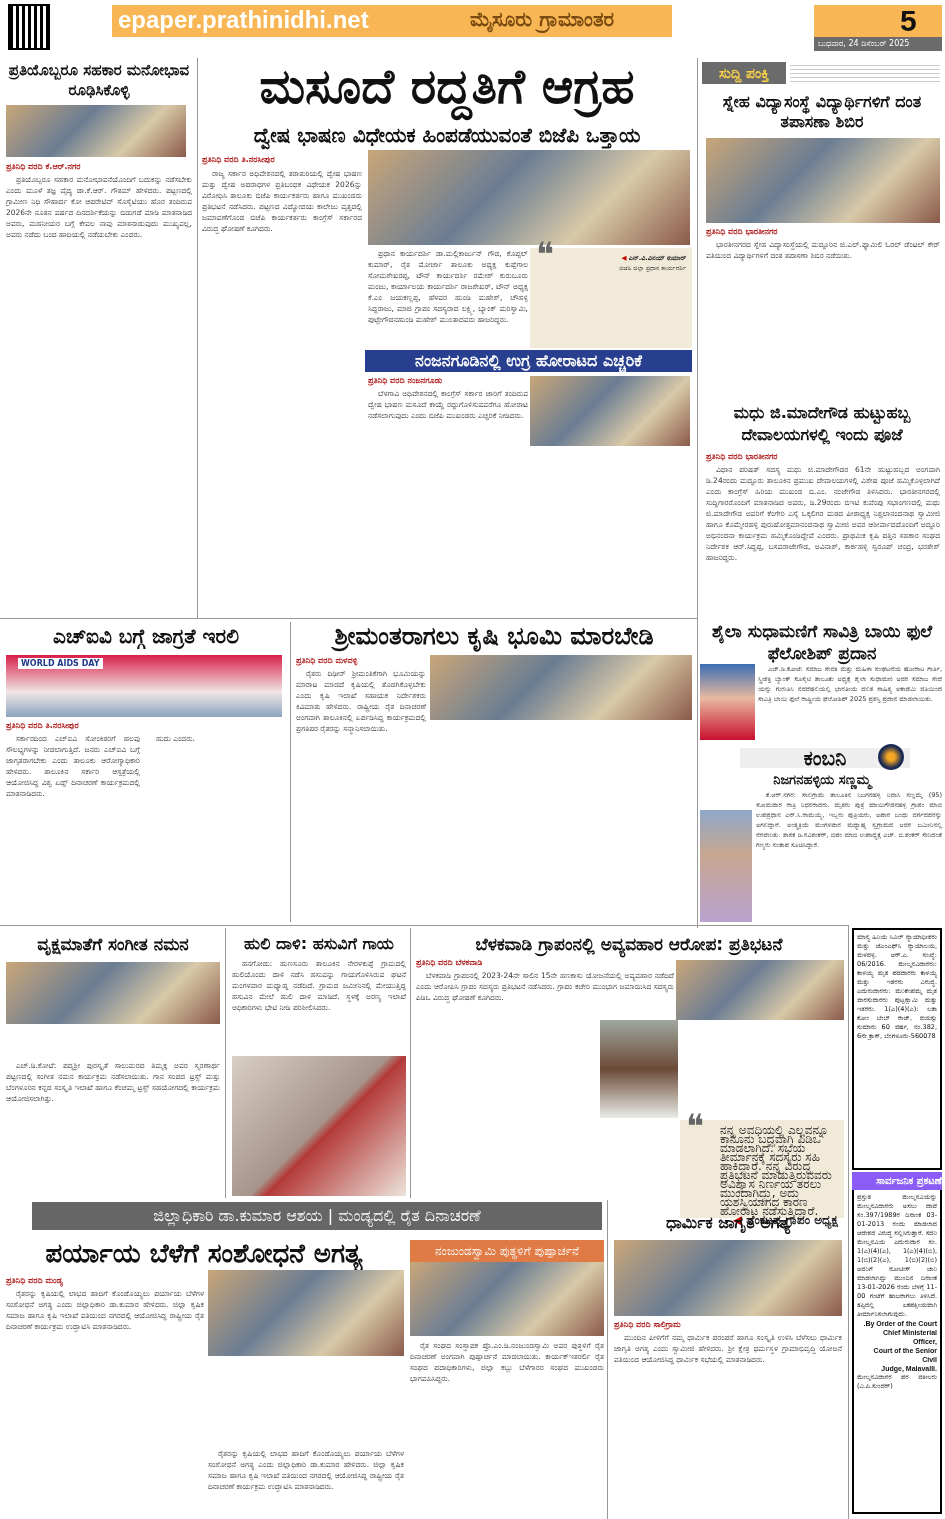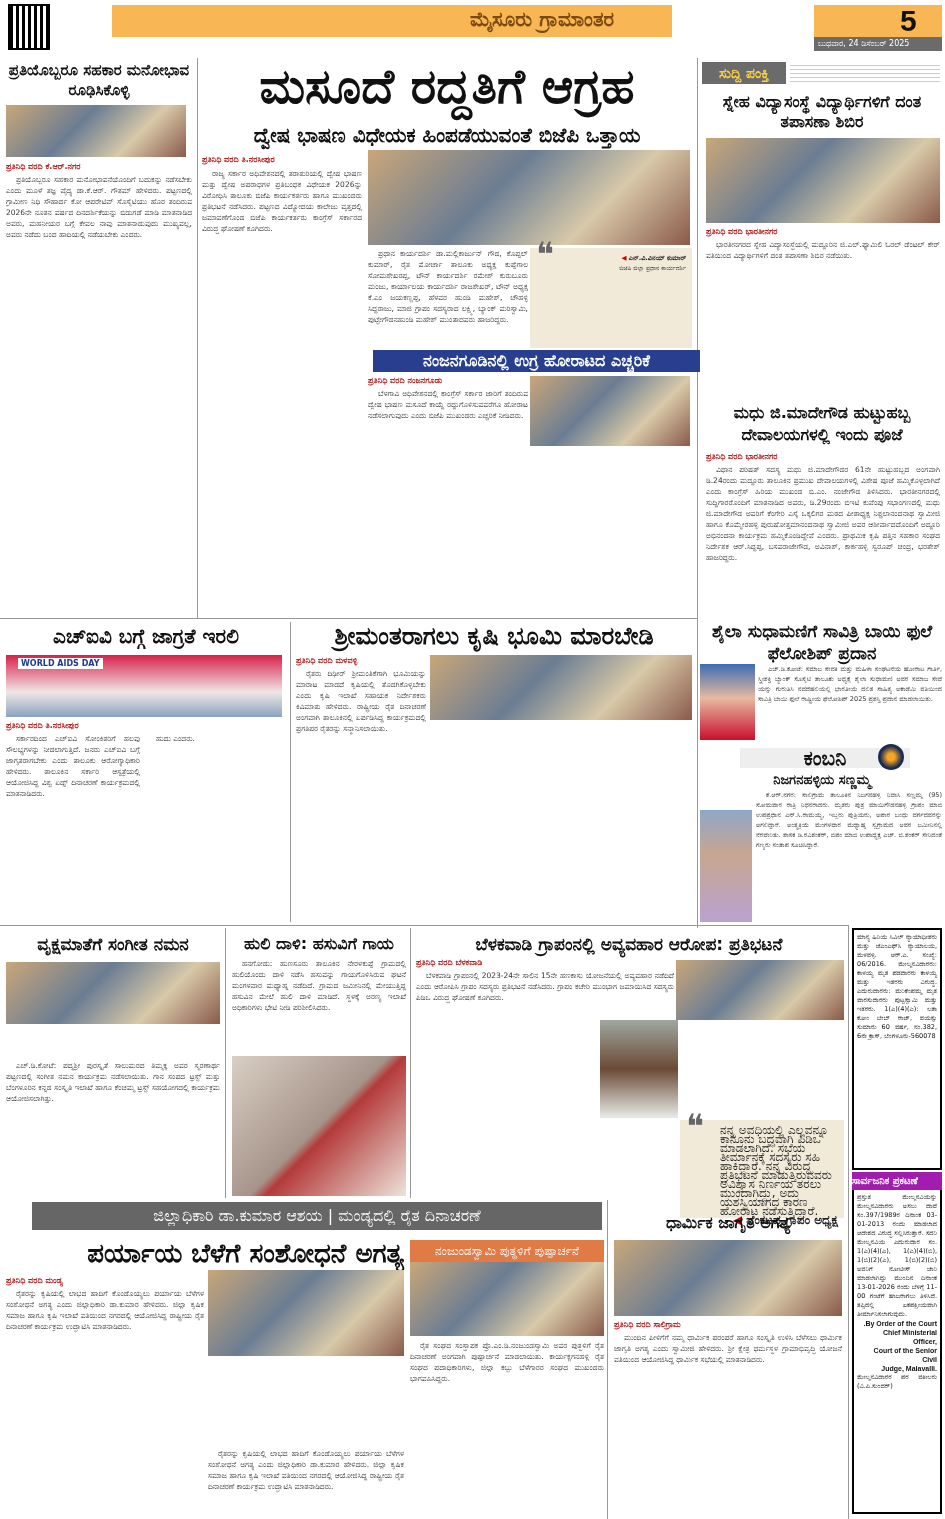--- a/index.html
+++ b/index.html
@@ -30,20 +30,21 @@
 .greyband{background:#666;color:#fff;text-align:center}
 .orangeband{background:#e07b46;color:#fff;text-align:center}
 .legal{border:2px solid #000;font-size:6.5px;line-height:9px;padding:3px;overflow:hidden;text-align:justify}
 </style>
 </head>
 <body>
 
 <div class="abs masthead">
   <div class="abs qr"></div>
   <div class="abs orangebar"></div>
+  <div class="abs site">epaper.prathinidhi.net</div>
   <div class="abs region">ಮೈಸೂರು ಗ್ರಾಮಾಂತರ</div>
   <div class="abs pagebox"></div>
   <div class="abs pageno">5</div>
   <div class="abs datebar">ಬುಧವಾರ, 24 ಡಿಸೆಂಬರ್ 2025</div>
 </div>
 
 <div class="abs vline" style="left:197px;top:58px;height:560px"></div>
 <div class="abs vline" style="left:697px;top:58px;height:870px"></div>
 <div class="abs hline" style="left:0;top:618px;width:697px"></div>
 <div class="abs vline" style="left:290px;top:622px;height:300px"></div>
@@ -67,21 +68,21 @@
     <p>ರಾಜ್ಯ ಸರ್ಕಾರ ಅಧಿವೇಶನದಲ್ಲಿ ತರಾತುರಿಯಲ್ಲಿ ದ್ವೇಷ ಭಾಷಣ ಮತ್ತು ದ್ವೇಷ ಅಪರಾಧಗಳ ಪ್ರತಿಬಂಧಕ ವಿಧೇಯಕ 2026ನ್ನು ವಿರೋಧಿಸಿ ತಾಲೂಕು ಬಿಜೆಪಿ ಕಾರ್ಯಕರ್ತರು ಹಾಗೂ ಮುಖಂಡರು ಪ್ರತಿಭಟನೆ ನಡೆಸಿದರು. ಪಟ್ಟಣದ ವಿದ್ಯೋದಯ ಕಾಲೇಜು ವೃತ್ತದಲ್ಲಿ ಜಮಾವಣೆಗೊಂಡ ಬಿಜೆಪಿ ಕಾರ್ಯಕರ್ತರು ಕಾಂಗ್ರೆಸ್ ಸರ್ಕಾರದ ವಿರುದ್ಧ ಘೋಷಣೆ ಕೂಗಿದರು.</p>
   </div>
 <div class="abs photo" style="left:368px;top:150px;width:322px;height:95px"></div>
 <div class="abs body" style="left:368px;top:248px;width:160px;height:82px">
     <p>ಪ್ರಧಾನ ಕಾರ್ಯದರ್ಶಿ ಡಾ.ಮಲ್ಲಿಕಾರ್ಜುನ್ ಗೌಡ, ಕೊಪ್ಪಲ್ ಕುಮಾರ್, ರೈತ ಮೋರ್ಚಾ ತಾಲೂಕು ಅಧ್ಯಕ್ಷ ಕುಪ್ಪೆಗಾಲ ಸೋಮಶೇಖರಪ್ಪ, ಟೌನ್ ಕಾರ್ಯದರ್ಶಿ ರಮೇಶ್ ಕುರುಬೂರು ಮಂಜು, ಕಾರ್ಯಾಲಯ ಕಾರ್ಯದರ್ಶಿ ರಾಜಶೇಖರ್, ಟೌನ್ ಅಧ್ಯಕ್ಷ ಕೆ.ಎಂ ಜಯಕಣ್ಣಪ್ಪ, ಹೆಳವರ ಹುಂಡಿ ಮಹೇಶ್, ಚೌಹಳ್ಳಿ ಸಿದ್ದರಾಜು, ಮಾಜಿ ಗ್ರಾಪಂ ಸದಸ್ಯರಾದ ಲಕ್ಷ್ಮಿ, ಬ್ಯಾಂಕ್ ಮರಿಸ್ವಾಮಿ, ಪುಟ್ಟೇಗೌಡನಹುಂಡಿ ಮಹೇಶ್ ಮುಂತಾದವರು ಹಾಜರಿದ್ದರು.</p>
   </div>
 <div class="abs quote" style="left:530px;top:248px;width:162px;height:100px;font-size:6.5px;line-height:9px">
   <div class="auth">ಎನ್.ವಿ.ವಿನಯ್ ಕುಮಾರ್</div>
   <div style="text-align:right;font-size:6px">ಬಿಜೆಪಿ ಜಿಲ್ಲಾ ಪ್ರಧಾನ ಕಾರ್ಯದರ್ಶಿ</div>
 </div>
-<div class="abs bluebar" style="left:373px;top:350px;width:327px;height:22px;font-size:16px;line-height:22px">ನಂಜನಗೂಡಿನಲ್ಲಿ ಉಗ್ರ ಹೋರಾಟದ ಎಚ್ಚರಿಕೆ</div>
+<div class="abs bluebar" style="left:365px;top:350px;width:327px;height:22px;font-size:16px;line-height:22px">ನಂಜನಗೂಡಿನಲ್ಲಿ ಉಗ್ರ ಹೋರಾಟದ ಎಚ್ಚರಿಕೆ</div>
 <div class="abs byline" style="left:368px;top:376px">ಪ್ರತಿನಿಧಿ ವರದಿ ನಂಜನಗೂಡು</div>
 <div class="abs body" style="left:368px;top:388px;width:160px;height:226px">
     <p>ಬೆಳಗಾವಿ ಅಧಿವೇಶನದಲ್ಲಿ ಕಾಂಗ್ರೆಸ್ ಸರ್ಕಾರ ಜಾರಿಗೆ ತಂದಿರುವ ದ್ವೇಷ ಭಾಷಣ ಮಸೂದೆ ಕಾಯ್ದೆ ರದ್ದುಗೊಳಿಸುವವರೆಗೂ ಹೋರಾಟ ನಡೆಸಲಾಗುವುದು ಎಂದು ಬಿಜೆಪಿ ಮುಖಂಡರು ಎಚ್ಚರಿಕೆ ನೀಡಿದರು.</p>
   </div>
 <div class="abs photo" style="left:530px;top:376px;width:160px;height:70px"></div>
 
 <div class="abs" style="left:702px;top:62px;width:84px;height:22px;background:#6b6b6b;color:#f8d04a;font-size:14px;font-weight:bold;text-align:center;line-height:22px">ಸುದ್ದಿ ಪಂಕ್ತಿ</div>
 <div class="abs" style="left:790px;top:62px;width:150px;height:22px;background:repeating-linear-gradient(#fff 0 3px,#ccc 3px 4px)"></div>
 <div class="abs hd" style="left:702px;top:92px;width:240px;font-size:16px;line-height:20px">ಸ್ನೇಹ ವಿದ್ಯಾಸಂಸ್ಥೆ ವಿದ್ಯಾರ್ಥಿಗಳಿಗೆ ದಂತ ತಪಾಸಣಾ ಶಿಬಿರ</div>
 <div class="abs photo" style="left:706px;top:138px;width:234px;height:85px"></div>
@@ -145,46 +146,46 @@
 <div class="abs photo" style="left:676px;top:960px;width:168px;height:60px"></div>
 <div class="abs photo" style="left:600px;top:1020px;width:78px;height:98px;background:linear-gradient(#9fa7a0,#6b4a36 50%,#e9ebe8)"></div>
 <div class="abs quote" style="left:680px;top:1020px;width:164px;height:98px;font-size:12px;line-height:9px">
   <div>ನನ್ನ ಅವಧಿಯಲ್ಲಿ ಎಲ್ಲವನ್ನೂ ಕಾನೂನು ಬದ್ಧವಾಗಿ ಪಿಡಿಒ ಮಾಡಲಾಗಿದೆ. ಸಭೆಯ ತೀರ್ಮಾನಕ್ಕೆ ಸದಸ್ಯರು ಸಹಿ ಹಾಕಿದ್ದಾರೆ. ನನ್ನ ವಿರುದ್ಧ ಪ್ರತಿಭಟನೆ ಮಾಡುತ್ತಿರುವವರು ಅವಿಶ್ವಾಸ ನಿರ್ಣಯ ತರಲು ಮುಂದಾಗಿದ್ದು, ಅದು ಯಶಸ್ವಿಯಾಗದ ಕಾರಣ ಹೋರಾಟ ನಡೆಸುತ್ತಿದ್ದಾರೆ.</div>
   <div class="auth">ವೆಂಕಟಪ್ಪ ಗ್ರಾಪಂ ಅಧ್ಯಕ್ಷ</div>
 </div>
 
 <div class="abs legal" style="left:852px;top:928px;width:90px;height:242px">
   <div>ಮಾನ್ಯ ಹಿರಿಯ ಸಿವಿಲ್ ನ್ಯಾಯಾಧೀಶರು ಮತ್ತು ಜೆಎಂಎಫ್‌ಸಿ ನ್ಯಾಯಾಲಯ, ಮಳವಳ್ಳಿ. ಆರ್.ಎ. ಸಂಖ್ಯೆ: 06/2016. ಮೇಲ್ಮನವಿದಾರರು: ಕಾಳಯ್ಯ ಮೃತ ಪಡದಾರರು ಕಾಳಯ್ಯ ಮತ್ತು ಇತರರು ವಿರುದ್ಧ. ಎದುರುದಾರರು: ಮರಿಕೆಂಪಮ್ಮ ಮೃತ ವಾರಸುದಾರರು ಪುಟ್ಟಸ್ವಾಮಿ ಮತ್ತು ಇತರರು. 1(ಎ)(4)(ಎ): ಲತಾ ಕೋಂ ಬೇಬ್ ರಾಜ್, ವಯಸ್ಸು ಸುಮಾರು 60 ವರ್ಷ, ನಂ.382, 6ನೇ ಕ್ರಾಸ್, ಬೆಂಗಳೂರು-560078</div>
 </div>
-<div class="abs" style="left:852px;top:1172px;width:90px;height:18px;background:#a21caf;color:#fff;font-size:10px;font-weight:bold;text-align:left;line-height:18px">ಸಾರ್ವಜನಿಕ ಪ್ರಕಟಣೆ</div>
+<div class="abs" style="left:852px;top:1172px;width:90px;height:18px;background:#8b5cf6;color:#fff;font-size:10px;font-weight:bold;text-align:right;line-height:18px">ಸಾರ್ವಜನಿಕ ಪ್ರಕಟಣೆ</div>
 <div class="abs legal" style="left:852px;top:1190px;width:90px;height:324px;border-top:none">
   <div>ಪ್ರಸ್ತುತ ಮೇಲ್ಮನವಿಯನ್ನು ಮೇಲ್ಮನವಿದಾರರು ಅಸಲು ದಾವೆ ಸಂ.397/1989ರ ದಿನಾಂಕ 03-01-2013 ರಂದು ಮಾಡಲಾದ ಆದೇಶದ ವಿರುದ್ಧ ಸಲ್ಲಿಸಿರುತ್ತಾರೆ. ಸದರಿ ಮೇಲ್ಮನವಿಯ ಎದುರುದಾರ ಸಂ. 1(ಎ)(4)(ಎ), 1(ಎ)(4)(ಬಿ), 1(ಬಿ)(2)(ಎ), 1(ಬಿ)(2)(ಬಿ) ಅವರಿಗೆ ನೋಟೀಸ್ ಜಾರಿ ಮಾಡಲಾಗಿದ್ದು ಮುಂದಿನ ದಿನಾಂಕ 13-01-2026 ರಂದು ಬೆಳಿಗ್ಗೆ 11-00 ಗಂಟೆಗೆ ಹಾಜರಾಗಲು ತಿಳಿಸಿದೆ. ತಪ್ಪಿದಲ್ಲಿ ಏಕಪಕ್ಷೀಯವಾಗಿ ತೀರ್ಮಾನಿಸಲಾಗುವುದು.</div>
   <div style="text-align:right;font-weight:bold;font-family:'Liberation Sans',sans-serif;font-size:7px">.By Order of the Court</div>
   <div style="text-align:right;font-weight:bold;font-family:'Liberation Sans',sans-serif;font-size:7px">Chief Ministerial Officer,</div>
   <div style="text-align:right;font-weight:bold;font-family:'Liberation Sans',sans-serif;font-size:7px">Court of the Senior Civil</div>
   <div style="text-align:right;font-weight:bold;font-family:'Liberation Sans',sans-serif;font-size:7px">Judge, Malavalli.</div>
   <div>ಮೇಲ್ಮನವಿದಾರರ ಪರ ವಕೀಲರು (ವಿ.ಪಿ.ಸುಂದರ್)</div>
 </div>
 
 <div class="abs greyband" style="left:32px;top:1202px;width:570px;height:28px;font-size:16px;line-height:28px">ಜಿಲ್ಲಾಧಿಕಾರಿ ಡಾ.ಕುಮಾರ ಆಶಯ | ಮಂಡ್ಯದಲ್ಲಿ ರೈತ ದಿನಾಚರಣೆ</div>
-<div class="abs hd" style="left:4px;top:1234px;width:400px;font-size:26px;line-height:38px;text-align:right">ಪರ್ಯಾಯ ಬೆಳೆಗೆ ಸಂಶೋಧನೆ ಅಗತ್ಯ</div>
+<div class="abs hd" style="left:4px;top:1234px;width:400px;font-size:26px;line-height:38px;text-align:center">ಪರ್ಯಾಯ ಬೆಳೆಗೆ ಸಂಶೋಧನೆ ಅಗತ್ಯ</div>
 <div class="abs byline" style="left:6px;top:1276px">ಪ್ರತಿನಿಧಿ ವರದಿ ಮಂಡ್ಯ</div>
 <div class="abs body" style="left:6px;top:1288px;width:198px;height:226px">
     <p>ರೈತರನ್ನು ಕೃಷಿಯಲ್ಲಿ ಲಾಭದ ಹಾದಿಗೆ ಕೊಂಡೊಯ್ಯಲು ಪರ್ಯಾಯ ಬೆಳೆಗಳ ಸಂಶೋಧನೆ ಅಗತ್ಯ ಎಂದು ಜಿಲ್ಲಾಧಿಕಾರಿ ಡಾ.ಕುಮಾರ ಹೇಳಿದರು. ಜಿಲ್ಲಾ ಕೃಷಿಕ ಸಮಾಜ ಹಾಗೂ ಕೃಷಿ ಇಲಾಖೆ ವತಿಯಿಂದ ನಗರದಲ್ಲಿ ಆಯೋಜಿಸಿದ್ದ ರಾಷ್ಟ್ರೀಯ ರೈತ ದಿನಾಚರಣೆ ಕಾರ್ಯಕ್ರಮ ಉದ್ಘಾಟಿಸಿ ಮಾತನಾಡಿದರು.</p>
   </div>
 <div class="abs photo" style="left:208px;top:1270px;width:196px;height:86px"></div>
 
 <div class="abs body" style="left:208px;top:1448px;width:196px;height:66px">
     <p>ರೈತರನ್ನು ಕೃಷಿಯಲ್ಲಿ ಲಾಭದ ಹಾದಿಗೆ ಕೊಂಡೊಯ್ಯಲು ಪರ್ಯಾಯ ಬೆಳೆಗಳ ಸಂಶೋಧನೆ ಅಗತ್ಯ ಎಂದು ಜಿಲ್ಲಾಧಿಕಾರಿ ಡಾ.ಕುಮಾರ ಹೇಳಿದರು. ಜಿಲ್ಲಾ ಕೃಷಿಕ ಸಮಾಜ ಹಾಗೂ ಕೃಷಿ ಇಲಾಖೆ ವತಿಯಿಂದ ನಗರದಲ್ಲಿ ಆಯೋಜಿಸಿದ್ದ ರಾಷ್ಟ್ರೀಯ ರೈತ ದಿನಾಚರಣೆ ಕಾರ್ಯಕ್ರಮ ಉದ್ಘಾಟಿಸಿ ಮಾತನಾಡಿದರು.</p>
   </div>
 
 <div class="abs orangeband" style="left:410px;top:1240px;width:194px;height:22px;font-size:12px;line-height:22px">ನಂಜುಂಡಸ್ವಾಮಿ ಪುತ್ಥಳಿಗೆ ಪುಷ್ಪಾರ್ಚನೆ</div>
 <div class="abs photo" style="left:410px;top:1262px;width:194px;height:74px"></div>
 <div class="abs body" style="left:410px;top:1340px;width:194px;height:174px">
-    <p>ರೈತ ಸಂಘದ ಸಂಸ್ಥಾಪಕ ಪ್ರೊ.ಎಂ.ಡಿ.ನಂಜುಂಡಸ್ವಾಮಿ ಅವರ ಪುತ್ಥಳಿಗೆ ರೈತ ದಿನಾಚರಣೆ ಅಂಗವಾಗಿ ಪುಷ್ಪಾರ್ಚನೆ ಮಾಡಲಾಯಿತು. ಕಾರ್ಯಕ್ಜಗನಹಳ್ಲಿ ರೈತ ಸಂಘದ ಪದಾಧಿಕಾರಿಗಳು, ಜಿಲ್ಲಾ ಕಬ್ಬು ಬೆಳೆಗಾರರ ಸಂಘದ ಮುಖಂಡರು ಭಾಗವಹಿಸಿದ್ದರು.</p>
+    <p>ರೈತ ಸಂಘದ ಸಂಸ್ಥಾಪಕ ಪ್ರೊ.ಎಂ.ಡಿ.ನಂಜುಂಡಸ್ವಾಮಿ ಅವರ ಪುತ್ಥಳಿಗೆ ರೈತ ದಿನಾಚರಣೆ ಅಂಗವಾಗಿ ಪುಷ್ಪಾರ್ಚನೆ ಮಾಡಲಾಯಿತು. ಕಾರ್ಯಕ್ಇತರರ್ಲಿ ರೈತ ಸಂಘದ ಪದಾಧಿಕಾರಿಗಳು, ಜಿಲ್ಲಾ ಕಬ್ಬು ಬೆಳೆಗಾರರ ಸಂಘದ ಮುಖಂಡರು ಭಾಗವಹಿಸಿದ್ದರು.</p>
   </div>
 
 <div class="abs hd" style="left:612px;top:1210px;width:232px;font-size:16px;line-height:26px">ಧಾರ್ಮಿಕ ಜಾಗೃತಿ ಅಗತ್ಯ</div>
 <div class="abs photo" style="left:614px;top:1240px;width:228px;height:76px"></div>
 <div class="abs byline" style="left:614px;top:1320px">ಪ್ರತಿನಿಧಿ ವರದಿ ಸಾಲಿಗ್ರಾಮ</div>
 <div class="abs body" style="left:614px;top:1332px;width:228px;height:182px">
     <p>ಮುಂದಿನ ಪೀಳಿಗೆಗೆ ನಮ್ಮ ಧಾರ್ಮಿಕ ಪರಂಪರೆ ಹಾಗೂ ಸಂಸ್ಕೃತಿ ಉಳಿಸಿ ಬೆಳೆಸಲು ಧಾರ್ಮಿಕ ಜಾಗೃತಿ ಅಗತ್ಯ ಎಂದು ಸ್ವಾಮೀಜಿ ಹೇಳಿದರು. ಶ್ರೀ ಕ್ಷೇತ್ರ ಧರ್ಮಸ್ಥಳ ಗ್ರಾಮಾಭಿವೃದ್ಧಿ ಯೋಜನೆ ವತಿಯಿಂದ ಆಯೋಜಿಸಿದ್ದ ಧಾರ್ಮಿಕ ಸಭೆಯಲ್ಲಿ ಮಾತನಾಡಿದರು.</p>
   </div>
 
 </body></html>

